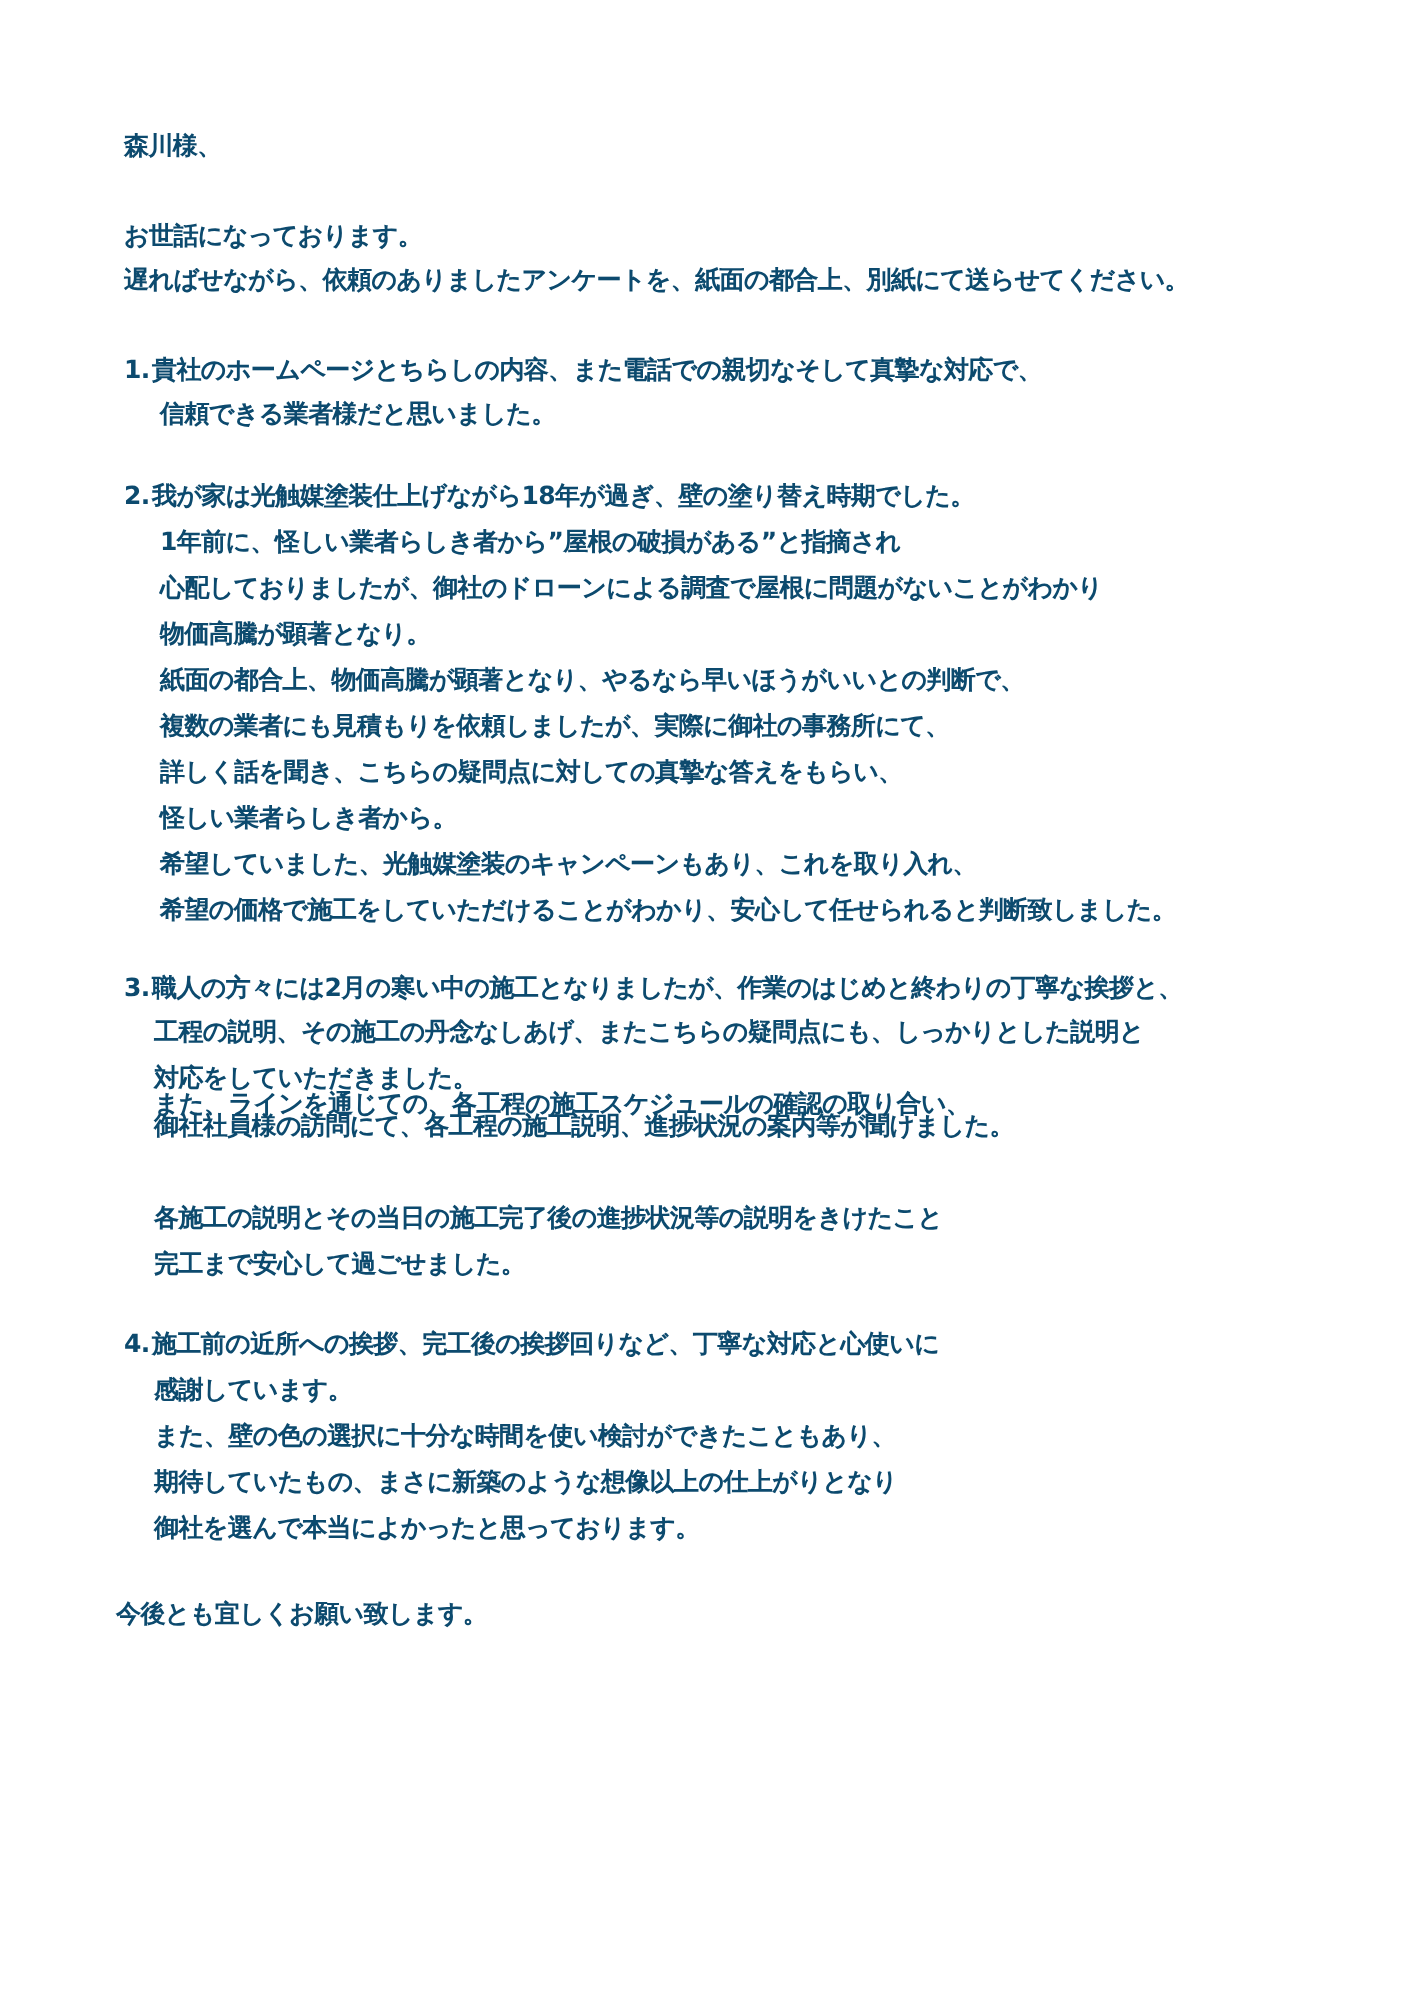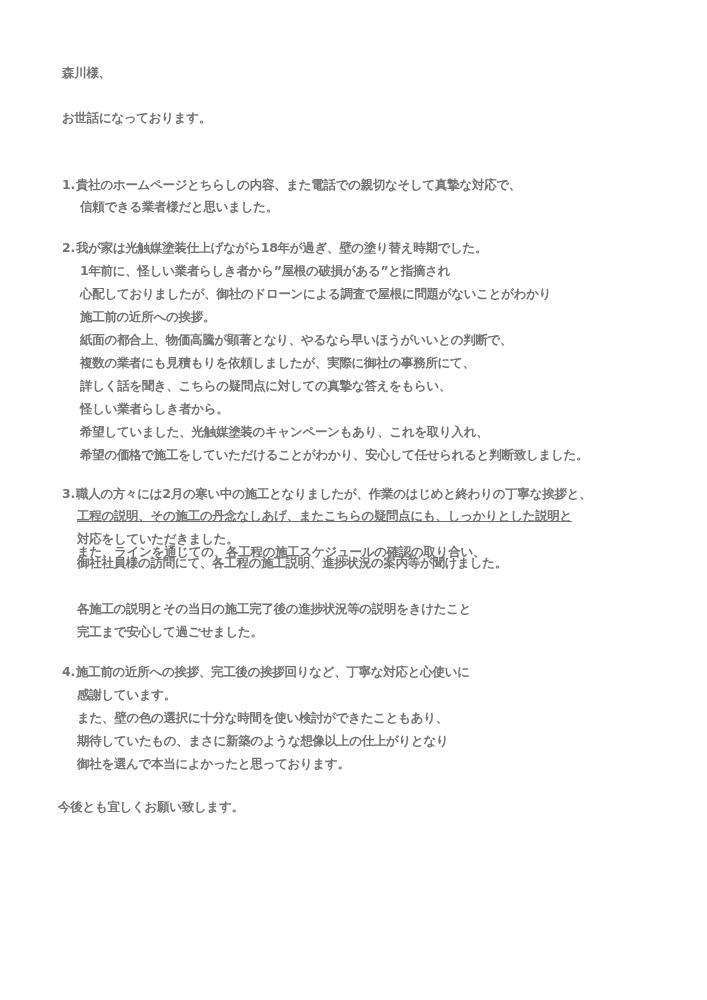--- a/index.html
+++ b/index.html
@@ -5,48 +5,49 @@
   html, body { margin: 0; padding: 0; background: #ffffff; }
   body {
     width: 707px; height: 1000px; position: relative; overflow: hidden;
     font-family: "DejaVu Sans", "Liberation Sans", sans-serif;
     color: #1a1a1a;
   }
   .page { position: absolute; left: 0; top: 0; width: 707px; height: 1000px; }
   .line {
     position: absolute; white-space: nowrap;
     font-size: 12.5px; line-height: 16px; letter-spacing: -0.3px;
-    font-weight: bold; color: #737373;
+    font-weight: bold; color: #0c4a6e;
   }
   .num { display: inline-block; width: 14px; }
 </style>
 </head>
 <body>
 
 <div class="page">
   <div class="line" style="left:62px; top:65px;">森川様、</div>
 
   <div class="line" style="left:62px; top:110px;">お世話になっております。</div>
+  <div class="line" style="left:62px; top:132px;">遅ればせながら、依頼のありましたアンケートを、紙面の都合上、別紙にて送らせてください。</div>
 
   <div class="line" style="left:62px; top:177px;"><span class="num">1.</span><span>貴社のホームページとちらしの内容、また電話での親切なそして真摯な対応で、</span></div>
   <div class="line" style="left:80px; top:199px;">信頼できる業者様だと思いました。</div>
 
   <div class="line" style="left:62px; top:240px;"><span class="num">2.</span><span>我が家は光触媒塗装仕上げながら18年が過ぎ、壁の塗り替え時期でした。</span></div>
   <div class="line" style="left:80px; top:263px;">1年前に、怪しい業者らしき者から”屋根の破損がある”と指摘され</div>
   <div class="line" style="left:80px; top:286px;">心配しておりましたが、御社のドローンによる調査で屋根に問題がないことがわかり</div>
-  <div class="line" style="left:80px; top:309px;">施工前の近所への挨拶。</div>
+  <div class="line" style="left:80px; top:309px;">物価高騰が顕著となり。</div>
   <div class="line" style="left:80px; top:332px;">紙面の都合上、物価高騰が顕著となり、やるなら早いほうがいいとの判断で、</div>
   <div class="line" style="left:80px; top:355px;">複数の業者にも見積もりを依頼しましたが、実際に御社の事務所にて、</div>
   <div class="line" style="left:80px; top:378px;">詳しく話を聞き、こちらの疑問点に対しての真摯な答えをもらい、</div>
   <div class="line" style="left:80px; top:401px;">怪しい業者らしき者から。</div>
   <div class="line" style="left:80px; top:424px;">希望していました、光触媒塗装のキャンペーンもあり、これを取り入れ、</div>
   <div class="line" style="left:80px; top:447px;">希望の価格で施工をしていただけることがわかり、安心して任せられると判断致しました。</div>
 
   <div class="line" style="left:62px; top:486px;"><span class="num">3.</span><span>職人の方々には2月の寒い中の施工となりましたが、作業のはじめと終わりの丁寧な挨拶と、</span></div>
-  <div class="line" style="left:77px; top:508px;text-decoration:underline;">工程の説明、その施工の丹念なしあげ、またこちらの疑問点にも、しっかりとした説明と</div>
+  <div class="line" style="left:77px; top:508px;">工程の説明、その施工の丹念なしあげ、またこちらの疑問点にも、しっかりとした説明と</div>
   <div class="line" style="left:77px; top:531px;">対応をしていただきました。</div>
   <div class="line" style="left:77px; top:555px;">御社社員様の訪問にて、各工程の施工説明、進捗状況の案内等が聞けました。</div>
   <div class="line" style="left:77px; top:544px;">また、ラインを通じての、各工程の施工スケジュールの確認の取り合い、</div>
   <div class="line" style="left:77px; top:601px;">各施工の説明とその当日の施工完了後の進捗状況等の説明をきけたこと</div>
   <div class="line" style="left:77px; top:624px;font-family:Liberation Serif, serif;">完工まで安心して過ごせました。</div>
 
   <div class="line" style="left:62px; top:664px;"><span class="num">4.</span><span>施工前の近所への挨拶、完工後の挨拶回りなど、丁寧な対応と心使いに</span></div>
   <div class="line" style="left:77px; top:687px;">感謝しています。</div>
   <div class="line" style="left:77px; top:710px;">また、壁の色の選択に十分な時間を使い検討ができたこともあり、</div>
   <div class="line" style="left:77px; top:733px;text-align:right;">期待していたもの、まさに新築のような想像以上の仕上がりとなり</div>

